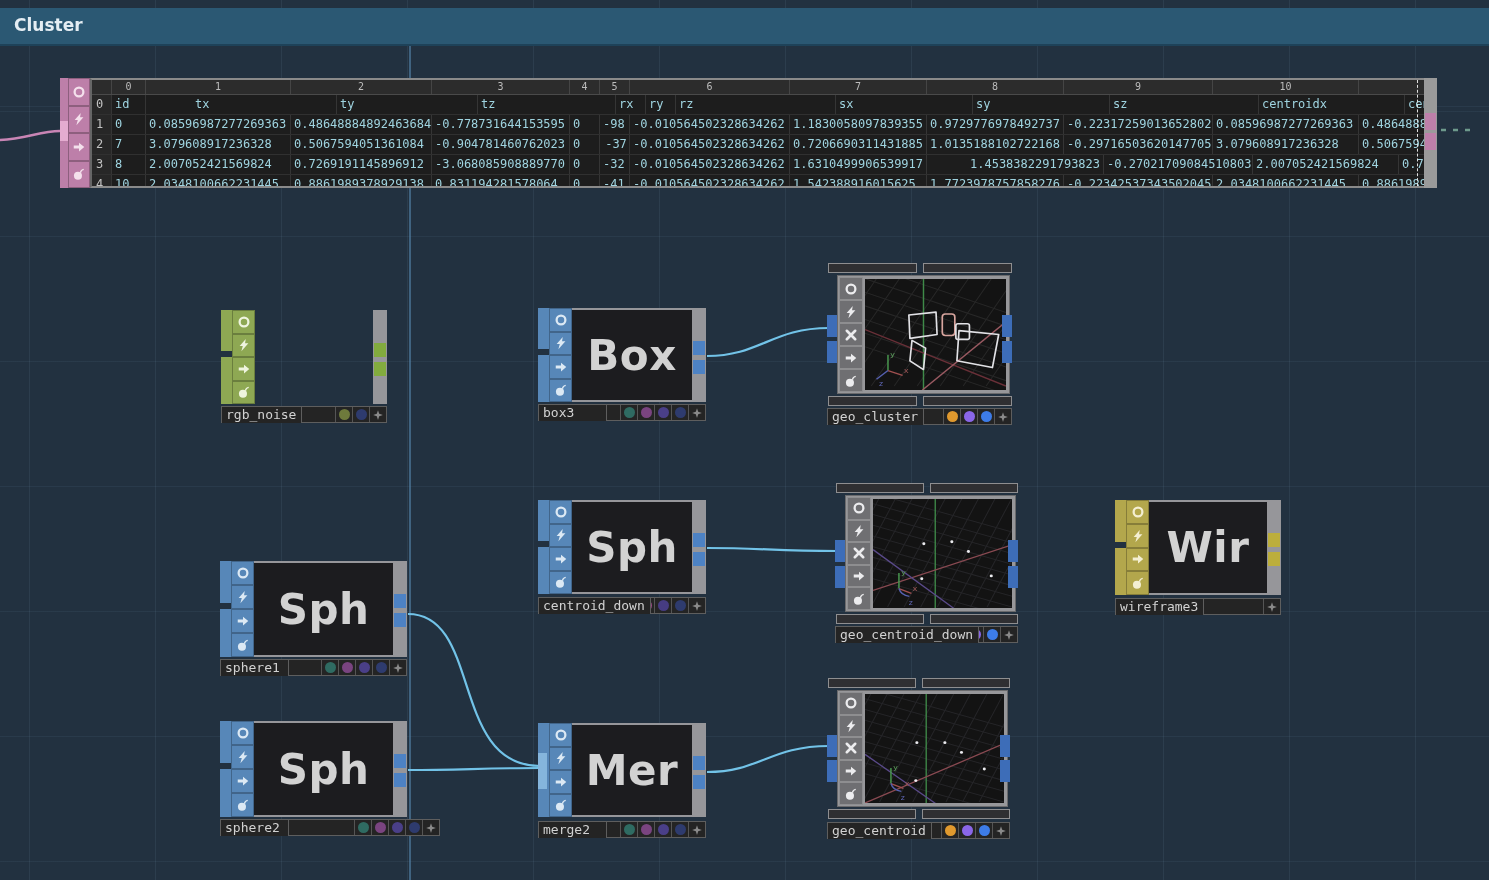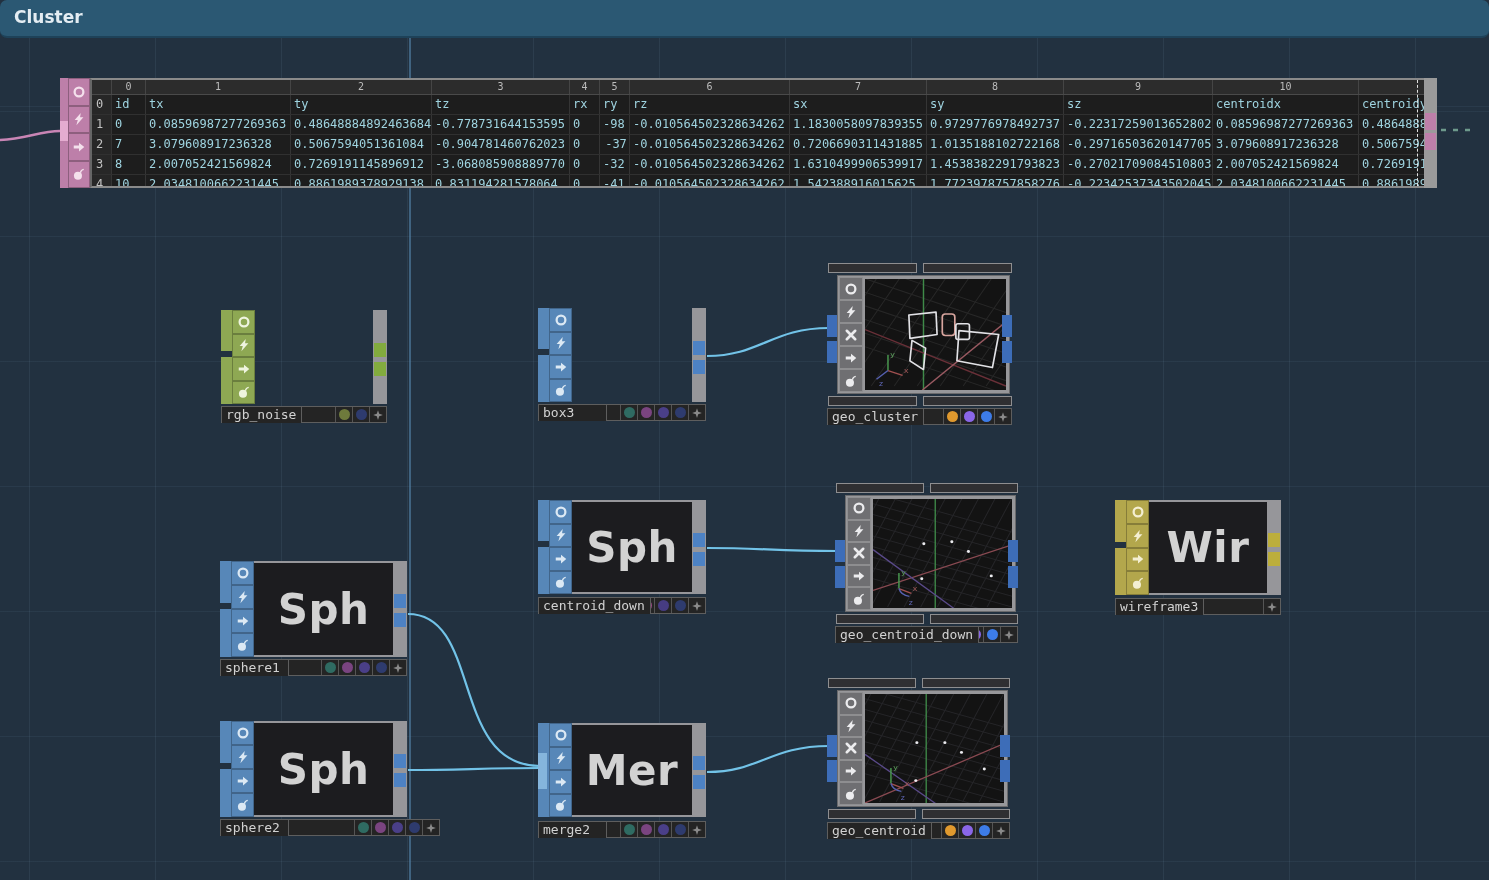--- a/index.html
+++ b/index.html
@@ -6,21 +6,21 @@
   .canvas{
     position:relative;width:1489px;height:880px;overflow:hidden;
     background-color:#223140;
     background-image:
       repeating-linear-gradient(to right, rgba(130,170,200,0.10) 0px, rgba(130,170,200,0.10) 1px, transparent 1px, transparent 126px),
       repeating-linear-gradient(to bottom, rgba(130,170,200,0.08) 0px, rgba(130,170,200,0.08) 1px, transparent 1px, transparent 125px);
     background-position:29px 36px, 0px 111px;
     font-family:"DejaVu Sans Mono",monospace;
   }
   .axis-line{position:absolute;left:409px;top:36px;bottom:0;width:2px;background:rgba(90,140,180,0.55);z-index:1;}
-  .titlebar{position:absolute;left:0;top:0;right:0;height:36px;background:#2b5873;border-bottom:2px solid #1e4259;z-index:6;border-radius:7px;}
+  .titlebar{position:absolute;left:0;top:8px;right:0;height:36px;background:#2b5873;border-bottom:2px solid #1e4259;z-index:6;}
   .titlebar span{position:absolute;left:14px;top:7px;font:bold 17px "DejaVu Sans",sans-serif;color:#e4edf3;}
   .wires{position:absolute;left:0;top:0;z-index:2;}
 
   
   .op{position:absolute;z-index:3;}
   .rail{position:absolute;left:0;top:0;bottom:0;width:11px;}
   .notch{position:absolute;left:0;top:44%;width:100%;height:6px;background:#223140;}
   .icol{position:absolute;left:11px;top:0;bottom:0;width:23px;display:grid;grid-template-rows:repeat(4,1fr);}
   .icell{display:flex;align-items:center;justify-content:center;border:1px solid rgba(0,0,0,0.25);box-sizing:border-box;}
   .ic{width:14px;height:14px;display:block;}
@@ -154,21 +154,21 @@
           <span class="tc" style="width: 160px;">6</span>
           <span class="tc" style="width: 137px;">7</span>
           <span class="tc" style="width: 137px;">8</span>
           <span class="tc" style="width: 149px;">9</span>
           <span class="tc" style="width: 146px;">10</span>
           <span class="tc" style="width: 80px;"></span>
         </div>
         <div class="trow">
           <span class="tc rnum" style="width: 20px;">0</span>
           <span class="tc" style="width: 34px;">id</span>
-          <span class="tc" style="width: 145px;">tx</span>
+          <span class="tc" style="width: 145px; margin-left: 46px;">tx</span>
           <span class="tc" style="width: 141px;">ty</span>
           <span class="tc" style="width: 138px;">tz</span>
           <span class="tc" style="width: 30px;">rx</span>
           <span class="tc" style="width: 30px;">ry</span>
           <span class="tc" style="width: 160px;">rz</span>
           <span class="tc" style="width: 137px;">sx</span>
           <span class="tc" style="width: 137px;">sy</span>
           <span class="tc" style="width: 149px;">sz</span>
           <span class="tc" style="width: 146px;">centroidx</span>
           <span class="tc" style="width: 80px;">centroidy</span>
@@ -206,21 +206,21 @@
         <div class="trow">
           <span class="tc rnum" style="width: 20px;">3</span>
           <span class="tc" style="width: 34px;">8</span>
           <span class="tc" style="width: 145px;">2.007052421569824</span>
           <span class="tc" style="width: 141px;">0.7269191145896912</span>
           <span class="tc" style="width: 138px;">-3.068085908889770</span>
           <span class="tc" style="width: 30px;">0</span>
           <span class="tc" style="width: 30px;">-32</span>
           <span class="tc" style="width: 160px;">-0.010564502328634262</span>
           <span class="tc" style="width: 137px;">1.6310499906539917</span>
-          <span class="tc" style="width: 137px;">1.4538382291793823</span>
+          <span class="tc" style="width: 137px; margin-left: 40px;">1.4538382291793823</span>
           <span class="tc" style="width: 149px;">-0.27021709084510803</span>
           <span class="tc" style="width: 146px;">2.007052421569824</span>
           <span class="tc" style="width: 80px;">0.7269191145896912</span>
         </div>
         <div class="trow">
           <span class="tc rnum" style="width: 20px;">4</span>
           <span class="tc" style="width: 34px;">10</span>
           <span class="tc" style="width: 145px;">2.0348100662231445</span>
           <span class="tc" style="width: 141px;">0.8861989378929138</span>
           <span class="tc" style="width: 138px;">0.831194281578064</span>
@@ -308,20 +308,23 @@
           <svg class="ic" viewBox="0 0 16 16">
             <use href="#i-arrow"></use>
           </svg>
         </span>
       <span class="icell">
           <svg class="ic" viewBox="0 0 16 16">
             <use href="#i-bomb"></use>
           </svg>
         </span>
     </div>
+    <div class="obody">
+        <span class="biglabel">Box</span>
+      </div>
     <div class="railR">
       <i class="oconn c1"></i>
       <i class="oconn c2"></i>
     </div>
   </div>
   <div class="nb" style="left:538px;top:404px;width:168px">
     <span class="nbtext">box3</span>
     <span class="nbcells">
       <span class="cell">
           <i class="dot" style="background: rgb(47, 107, 98);"></i>

